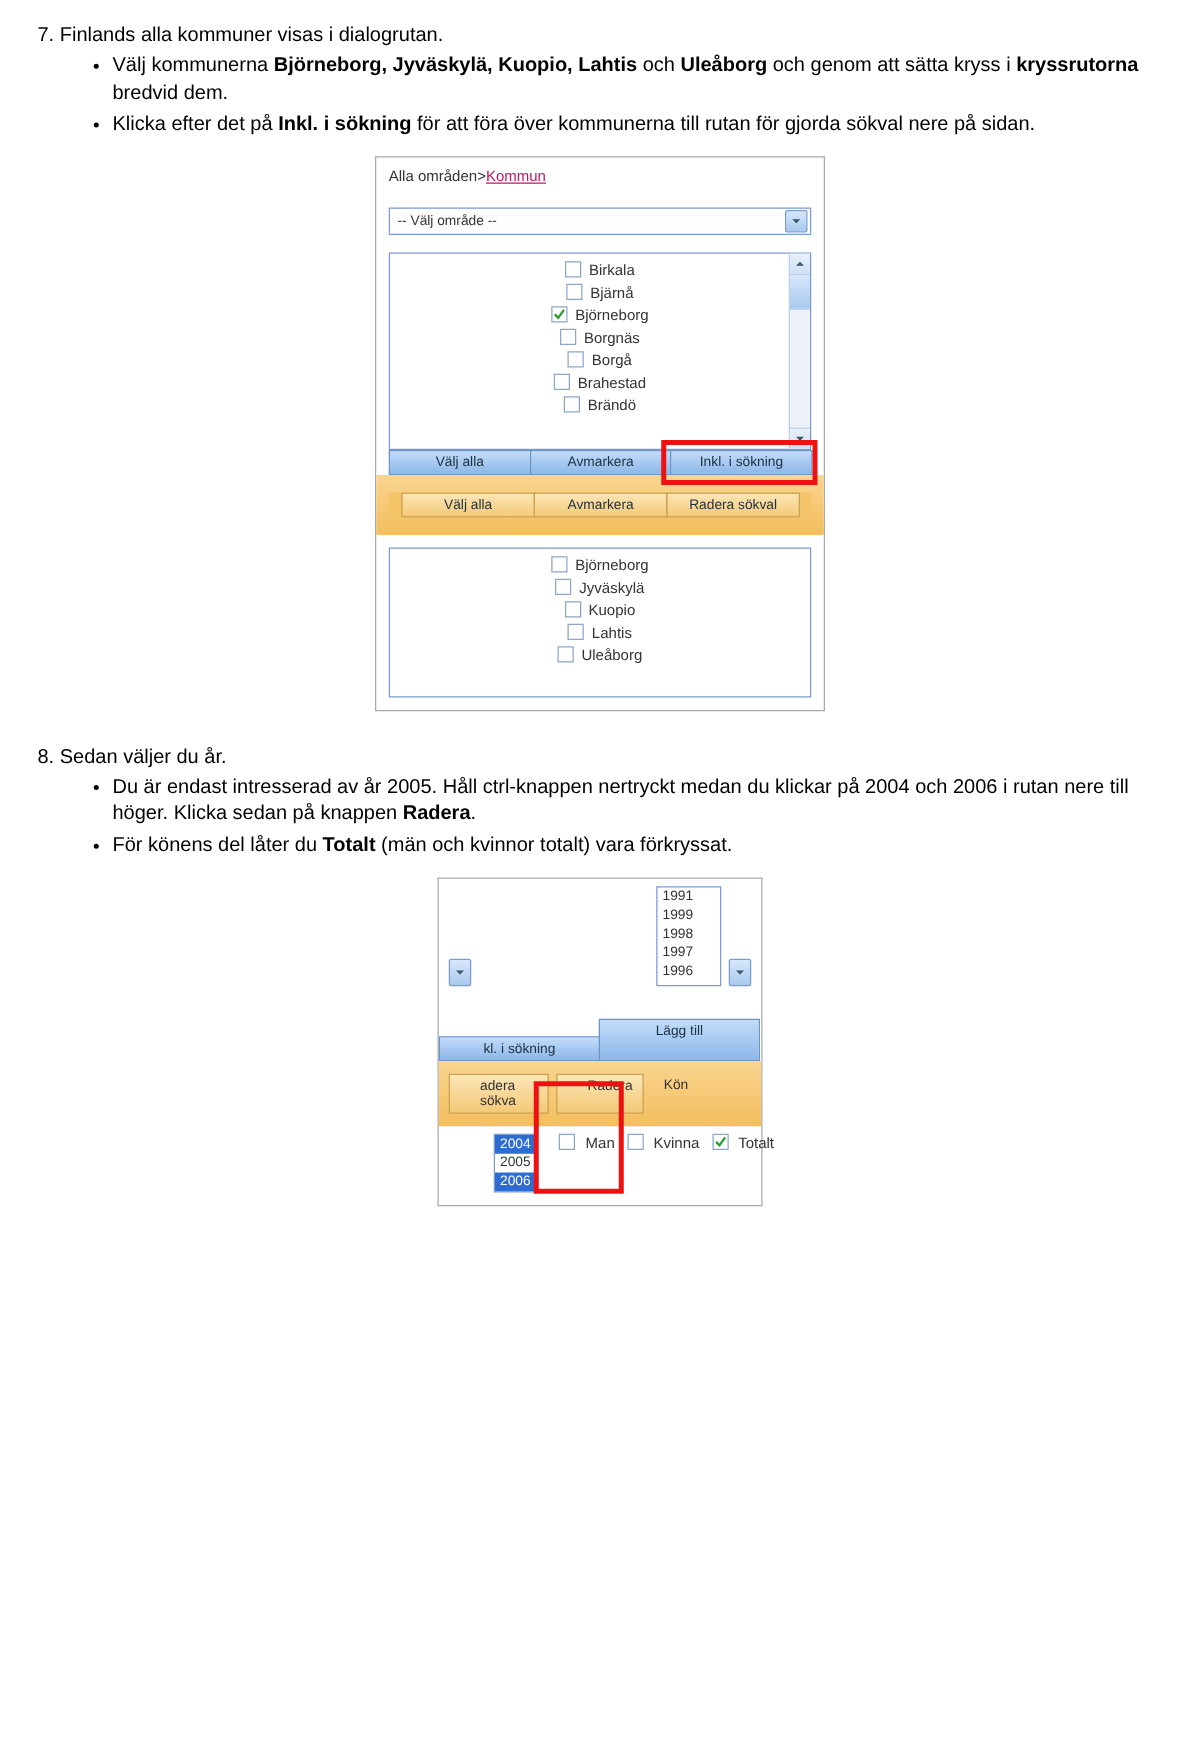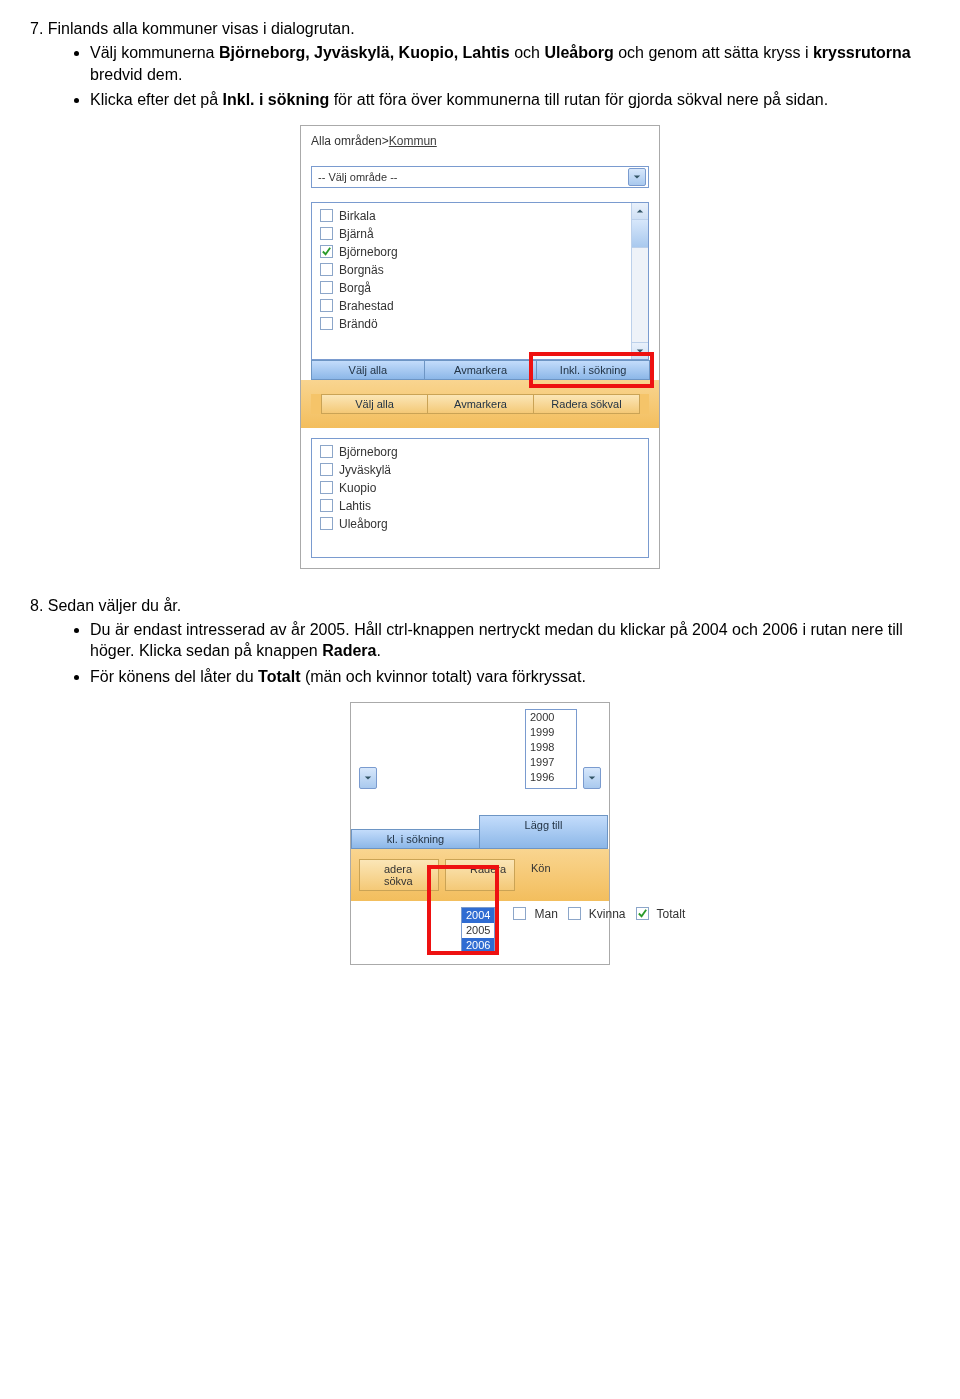--- a/index.html
+++ b/index.html
@@ -26,21 +26,21 @@
     background: #fff;
     margin: 14px auto 28px auto;
     font-family: Verdana, Tahoma, sans-serif;
     font-size: 12px;
     color: #333;
   }
   .panel1 { width: 360px; }
   .panel2 { width: 260px; }
 
   .breadcrumb { padding: 8px 10px 18px 10px; }
-  .breadcrumb a { color: #404040; text-decoration: underline; }
+  .breadcrumb a { color: #be185d; text-decoration: underline; }
 
   .dropdown {
     margin: 0 10px 14px 10px;
     border: 1px solid #7a9bcf;
     height: 22px;
     display: flex;
     align-items: center;
     justify-content: space-between;
     padding: 0 2px 0 6px;
     font-size: 11px;
@@ -58,20 +58,21 @@
   .listbox {
     margin: 0 10px;
     border: 1px solid #7a9bcf;
     position: relative;
     padding: 4px 0 4px 0;
   }
   .listbox .row {
     display: flex; align-items: center;
     padding: 2px 8px;
     gap: 6px;
+    justify-content: center;
   }
   .chk {
     width: 13px; height: 13px;
     border: 1px solid #8ca6c9;
     display: inline-flex; align-items:center; justify-content:center;
     background: #fff;
   }
   .chk svg { width: 11px; height: 11px; }
   .scrollbar {
     position: absolute;
@@ -292,21 +293,21 @@
 <div class="panel panel2 rel">
 
   <div class="p2row" style="padding-top:6px;">
     <div style="flex:0 0 18px; height:22px;" class="dropbtn">
       <svg viewBox="0 0 10 10">
           <path d="M1 3 L5 7 L9 3 Z" fill="#356"></path>
         </svg>
     </div>
     <div style="flex:1;"></div>
     <div class="yearlist rel" style="height:80px;">
-      <div>2000</div>
+      <div>1991</div>
       <div>1999</div>
       <div>1998</div>
       <div>1997</div>
       <div>1996</div>
     </div>
     <div style="flex:0 0 18px; height:22px; align-self:flex-end;" class="dropbtn">
       <svg viewBox="0 0 10 10">
           <path d="M1 3 L5 7 L9 3 Z" fill="#356"></path>
         </svg>
     </div>
@@ -317,21 +318,21 @@
     <div class="btncell" style="width:50%;margin-top:20px;">Lägg till</div>
   </div>
 
   <div class="amberrow rel">
     <div class="aitem" style="width:80px;">adera sökva</div>
     <div class="aitem" style="width:70px; text-align:center;">Radera</div>
     <div class="aitem" style="width:60px; background:none; border:none; padding-left:10px;">Kön</div>
   </div>
 
   <div class="genderbox rel">
-    <div class="yearlist" style="margin-left:102px;">
+    <div class="yearlist" style="margin-left:36px;">
       <div class="sel">2004</div>
       <div>2005</div>
       <div class="sel">2006</div>
     </div>
     <div class="genrows">
       <div class="row">
           <span class="chk"></span>
           <span>Man</span>
         </div>
       <div class="row">

